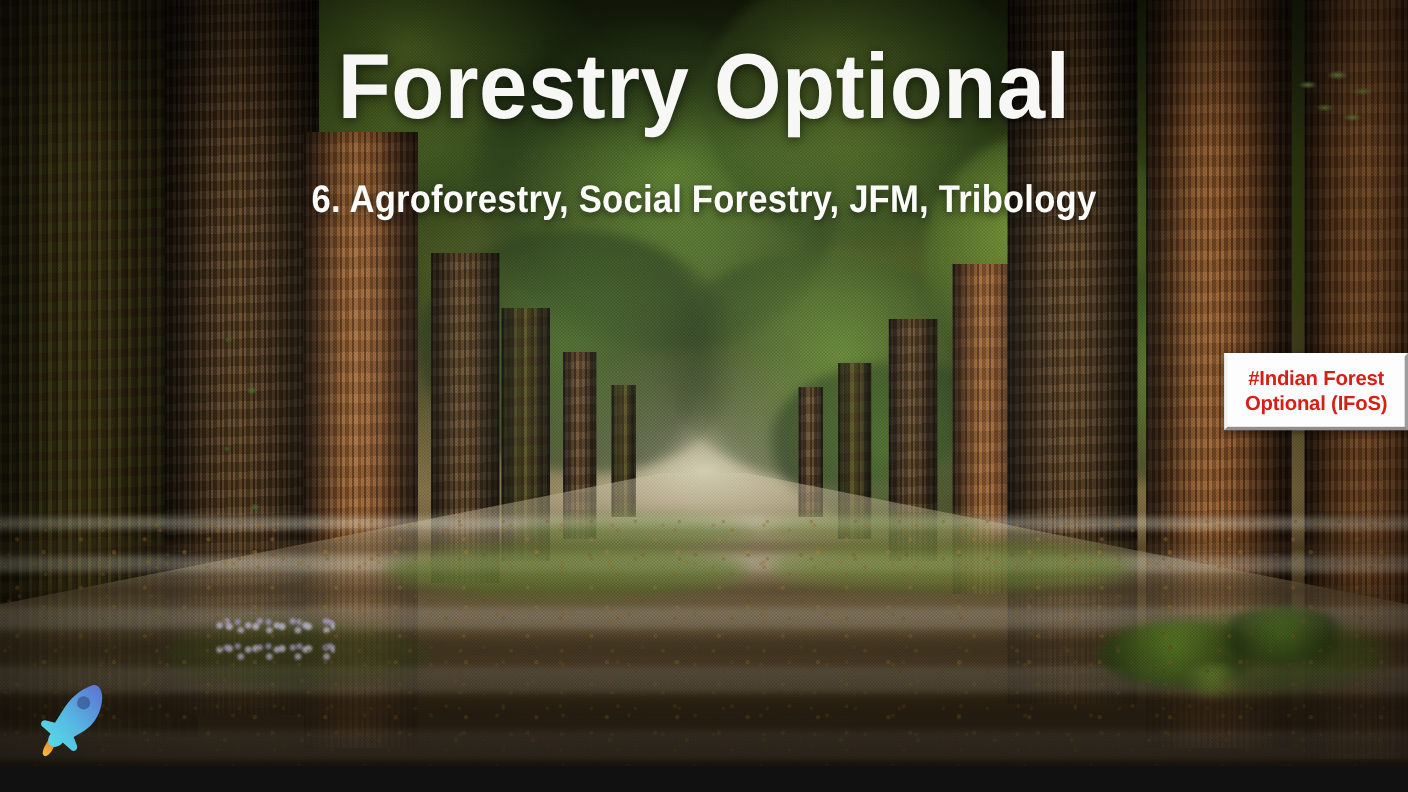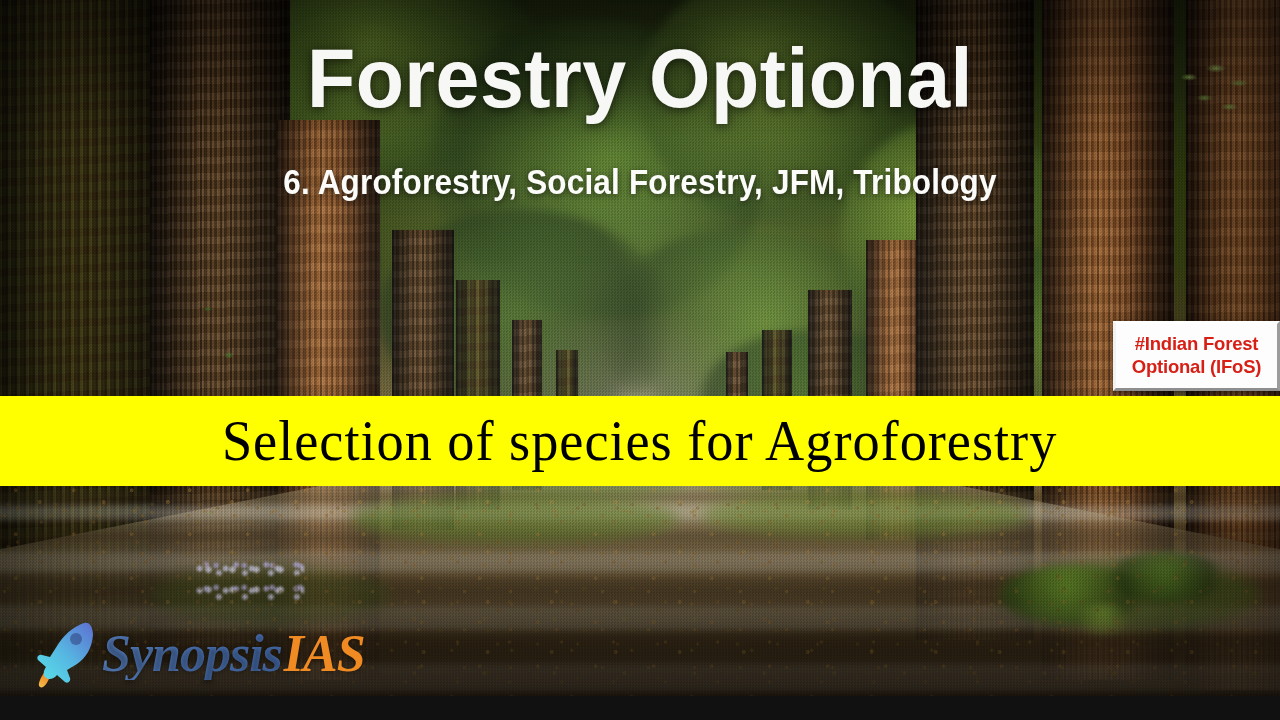--- a/index.html
+++ b/index.html
@@ -370,23 +370,20 @@
 
   <div class="subtitle">6. Agroforestry, Social Forestry, JFM, Tribology</div>
 
   <div class="badge">
     <div class="badge-text">
       <span>#Indian Forest</span><br>
       <span>Optional (IFoS)</span>
     </div>
   </div>
 
-  <div class="banner">
-    <div class="banner-text">Selection of species for Agroforestry</div>
-  </div>
 
   <div class="logo">
     <span class="logo-rocket">
       <svg viewBox="0 0 66 70" width="66" height="70" aria-hidden="true">
         <defs>
           <linearGradient id="rg" x1="0" y1="1" x2="1" y2="0">
             <stop offset="0%" stop-color="#58e2e8"></stop>
             <stop offset="48%" stop-color="#56b7e2"></stop>
             <stop offset="100%" stop-color="#5d6fd0"></stop>
           </linearGradient>
@@ -398,19 +395,15 @@
 
         <path d="M15 52 C10 60 7 66 10 68 C13 70 18 64 20 57 Z" fill="url(#fg)"></path>
 
         <path d="M54 4 C42 8 33 17 27 27 L20 38 L12 36 C9 35 6 38 8 41 L16 48
                  C13 52 13 57 16 59 C19 61 24 60 27 56 L35 63 C38 65 41 62 40 59
                  L37 51 L47 45 C56 39 62 29 63 16 C63 9 60 2 54 4 Z" fill="url(#rg)"></path>
 
         <circle cx="46" cy="20" r="6" fill="#2f3f7a" opacity=".55"></circle>
       </svg>
     </span>
-    <span class="logo-word">
-      <span class="logo-synopsis">Synopsis</span>
-      <span class="logo-ias">IAS</span>
-    </span>
   </div>
 
 </div>
 
 </body></html>

